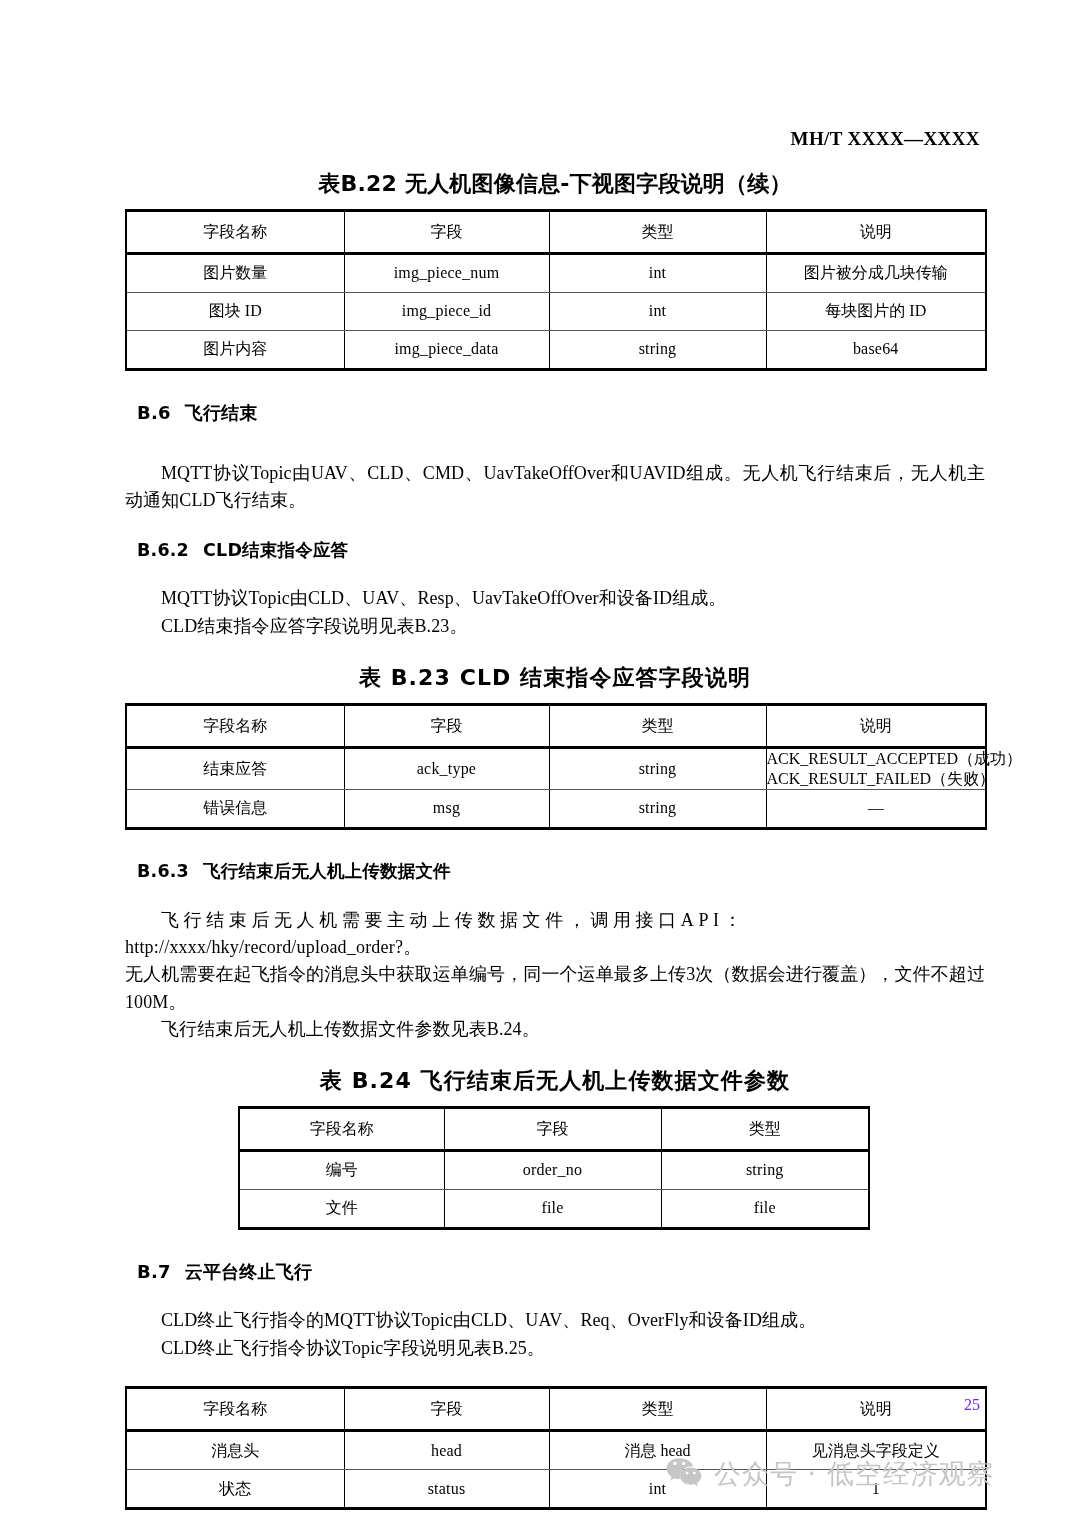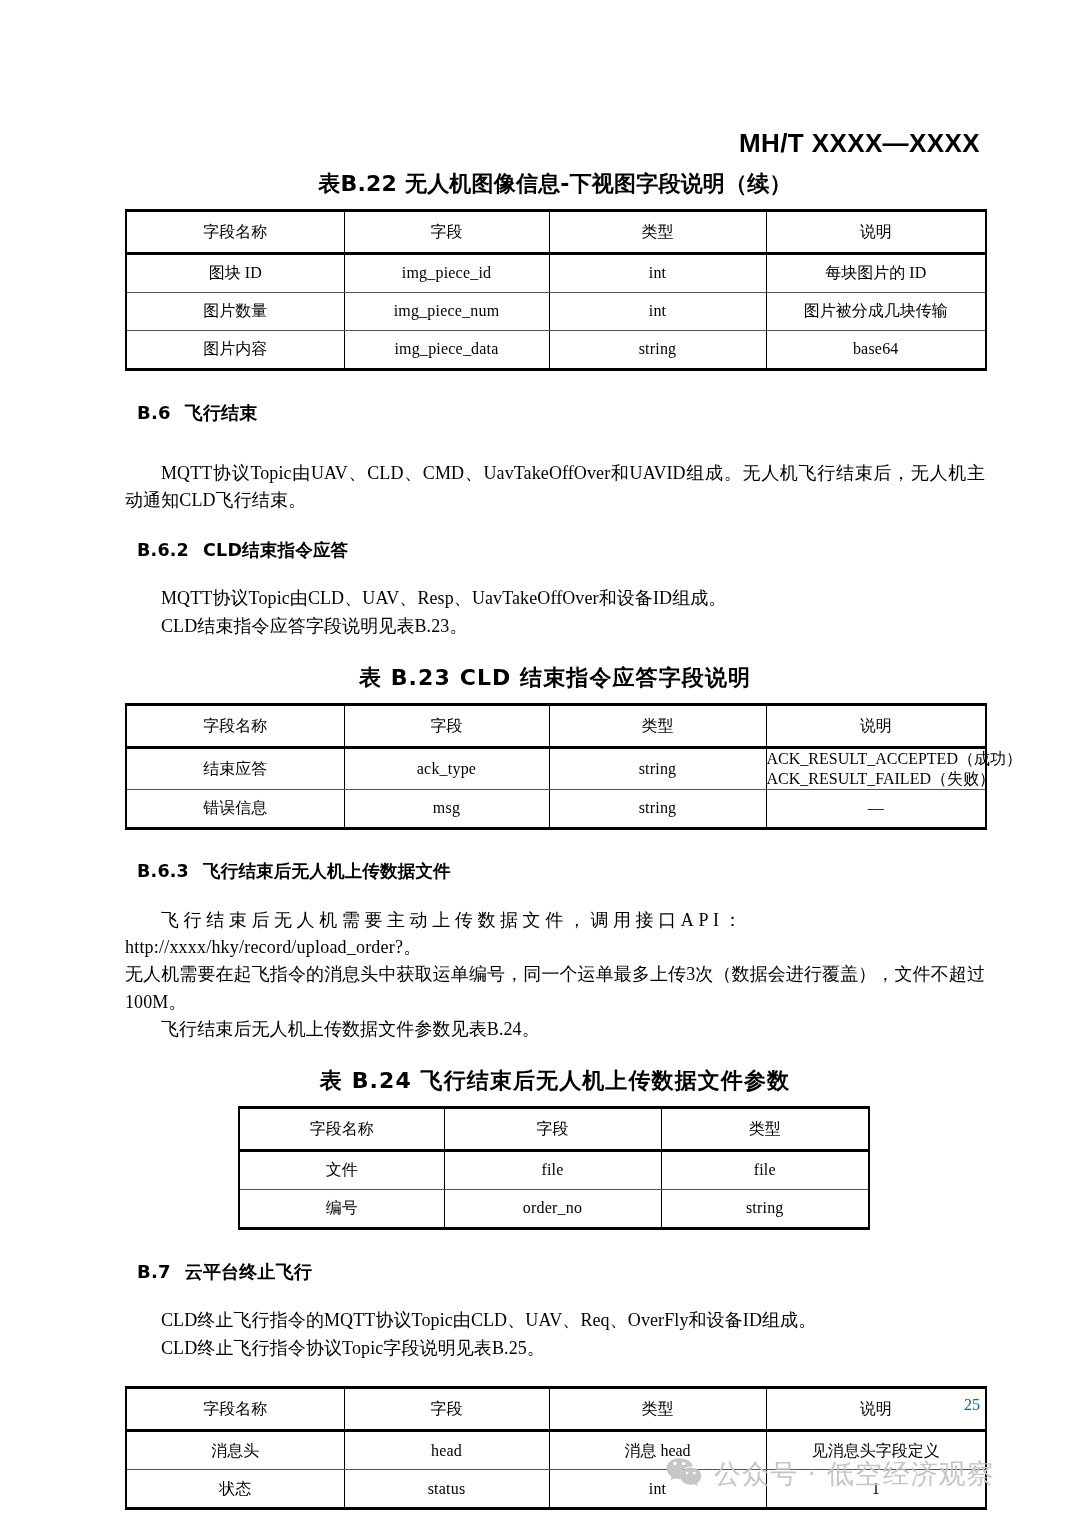--- a/index.html
+++ b/index.html
@@ -22,22 +22,22 @@
     width: 1080px;
     height: 1527px;
     background: #fff;
   }
 
   
   .runhead {
     position: absolute;
     top: 128px;
     right: 100px;
-    font-family: Liberation Sans, sans-serif;
-    font-size: 26px;
+    font-family: Liberation Serif, serif;
+    font-size: 19px;
     font-weight: bold;
     letter-spacing: 0.4px;
     white-space: nowrap;
   }
 
   
   .content {
     position: absolute;
     left: 125px;
     top: 170px;
@@ -148,21 +148,21 @@
   .gap-md { height: 18px; }
   .gap-lg { height: 24px; }
 
   
   .pageno {
     position: absolute;
     right: 100px;
     top: 1396px;
     font-family: "Liberation Serif", serif;
     font-size: 16px;
-    color: #0369a1;
+    color: #6d28d9;
   }
 
   
   .watermark {
     position: absolute;
     left: 666px;
     top: 1456px;
     display: flex;
     align-items: center;
     gap: 12px;
@@ -198,30 +198,30 @@
       <thead>
         <tr>
           <th>字段名称</th>
           <th>字段</th>
           <th>类型</th>
           <th>说明</th>
         </tr>
       </thead>
       <tbody>
         <tr>
+          <td>图片数量</td>
+          <td class="mono">img_piece_num</td>
+          <td class="mono">int</td>
+          <td>图片被分成几块传输</td>
+        </tr>
+        <tr>
           <td>图块 ID</td>
           <td class="mono">img_piece_id</td>
           <td class="mono">int</td>
           <td>每块图片的 ID</td>
-        </tr>
-        <tr>
-          <td>图片数量</td>
-          <td class="mono">img_piece_num</td>
-          <td class="mono">int</td>
-          <td>图片被分成几块传输</td>
         </tr>
         <tr>
           <td>图片内容</td>
           <td class="mono">img_piece_data</td>
           <td class="mono">string</td>
           <td class="mono">base64</td>
         </tr>
       </tbody>
     </table>
 
@@ -312,28 +312,28 @@
         </colgroup>
       <thead>
         <tr>
           <th>字段名称</th>
           <th>字段</th>
           <th>类型</th>
         </tr>
       </thead>
       <tbody>
         <tr>
+          <td>编号</td>
+          <td class="mono">order_no</td>
+          <td class="mono">string</td>
+        </tr>
+        <tr>
           <td>文件</td>
           <td class="mono">file</td>
           <td class="mono">file</td>
-        </tr>
-        <tr>
-          <td>编号</td>
-          <td class="mono">order_no</td>
-          <td class="mono">string</td>
         </tr>
       </tbody>
     </table>
 
     <div class="gap-md"></div>
 
     <h2 class="sec">
       <span class="num">B.7</span><span>云平台终止飞行</span>
     </h2>
 

